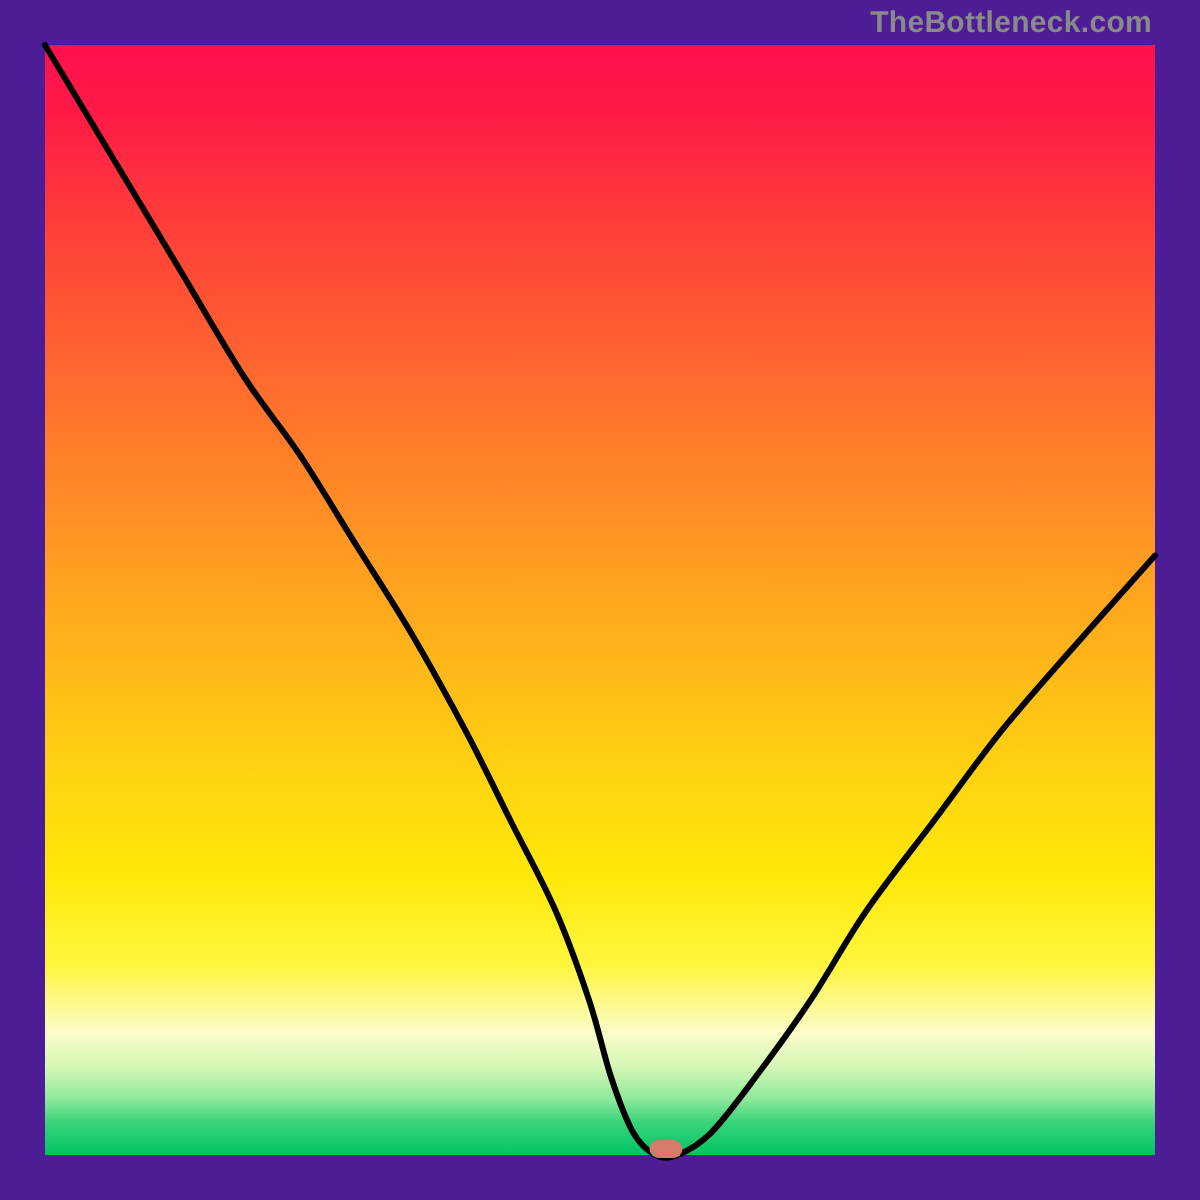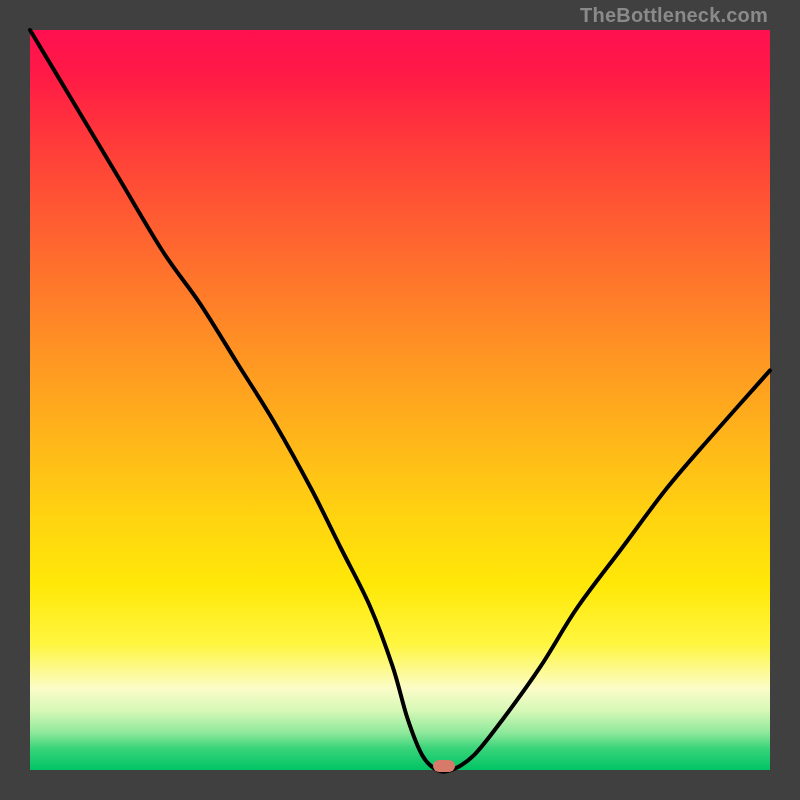--- a/index.html
+++ b/index.html
@@ -8,21 +8,21 @@
     width: 800px;
     height: 800px;
     background: #000;
     overflow: hidden;
     font-family: Arial, Helvetica, sans-serif;
   }
   .frame {
     position: relative;
     width: 800px;
     height: 800px;
-    background: #404040;
+    background: #4c1d95;
   }
   .plot-area {
     position: absolute;
     left: 30px;
     top: 30px;
     width: 740px;
     height: 740px;
     
     background: linear-gradient(
       to bottom,

